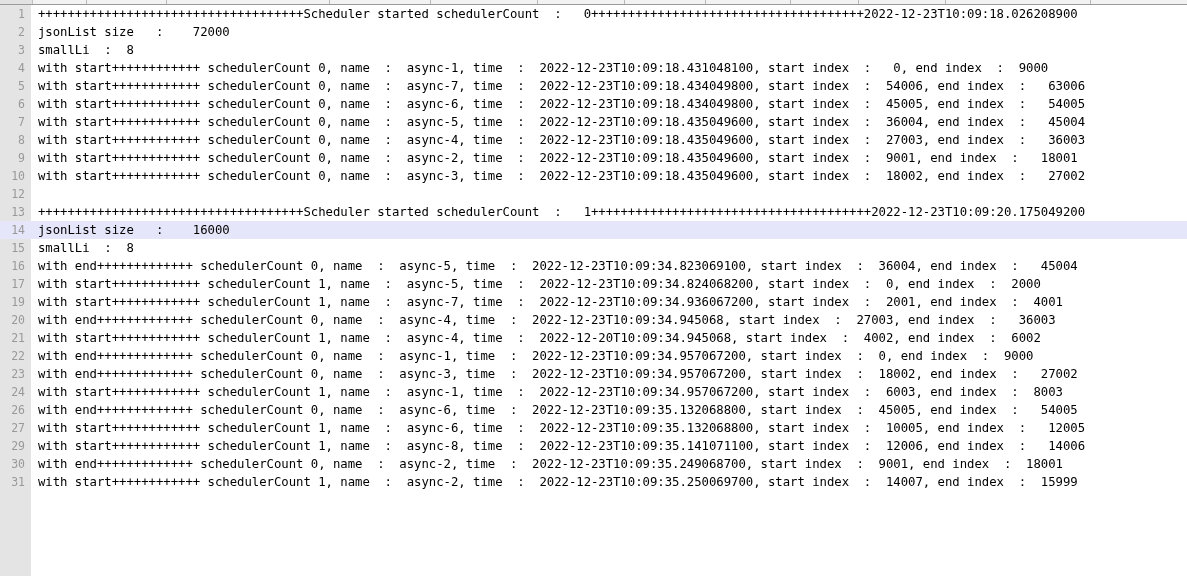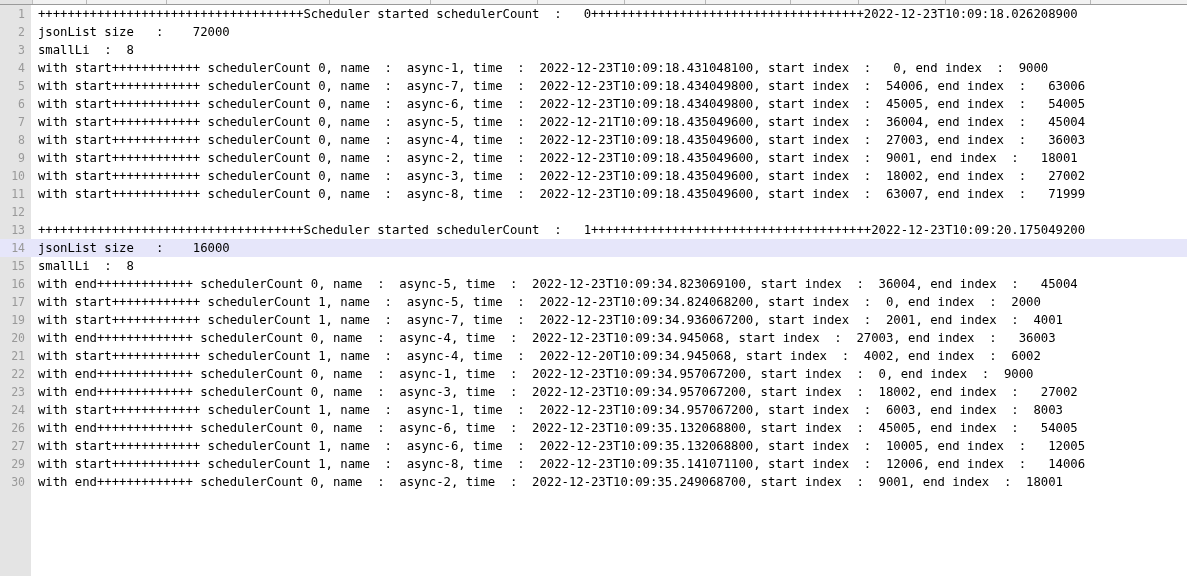--- a/index.html
+++ b/index.html
@@ -116,35 +116,35 @@
 
 <div class="editor">
   <div class="gutter"></div>
   <div class="lines" id="lines-container">
       <div class="line"><span class="lnum">1</span><span class="ltext">++++++++++++++++++++++++++++++++++++Scheduler started schedulerCount  :   0+++++++++++++++++++++++++++++++++++++2022-12-23T10:09:18.026208900</span></div>
       <div class="line"><span class="lnum">2</span><span class="ltext">jsonList size   :    72000</span></div>
       <div class="line"><span class="lnum">3</span><span class="ltext">smallLi  :  8</span></div>
       <div class="line"><span class="lnum">4</span><span class="ltext">with start++++++++++++ schedulerCount 0, name  :  async-1, time  :  2022-12-23T10:09:18.431048100, start index  :   0, end index  :  9000</span></div>
       <div class="line"><span class="lnum">5</span><span class="ltext">with start++++++++++++ schedulerCount 0, name  :  async-7, time  :  2022-12-23T10:09:18.434049800, start index  :  54006, end index  :   63006</span></div>
       <div class="line"><span class="lnum">6</span><span class="ltext">with start++++++++++++ schedulerCount 0, name  :  async-6, time  :  2022-12-23T10:09:18.434049800, start index  :  45005, end index  :   54005</span></div>
-      <div class="line"><span class="lnum">7</span><span class="ltext">with start++++++++++++ schedulerCount 0, name  :  async-5, time  :  2022-12-21T10:09:18.435049600, start index  :  36004, end index  :   45004</span></div>
+      <div class="line"><span class="lnum">7</span><span class="ltext">with start++++++++++++ schedulerCount 0, name  :  async-5, time  :  2022-12-23T10:09:18.435049600, start index  :  36004, end index  :   45004</span></div>
       <div class="line"><span class="lnum">8</span><span class="ltext">with start++++++++++++ schedulerCount 0, name  :  async-4, time  :  2022-12-23T10:09:18.435049600, start index  :  27003, end index  :   36003</span></div>
       <div class="line"><span class="lnum">9</span><span class="ltext">with start++++++++++++ schedulerCount 0, name  :  async-2, time  :  2022-12-23T10:09:18.435049600, start index  :  9001, end index  :   18001</span></div>
       <div class="line"><span class="lnum">10</span><span class="ltext">with start++++++++++++ schedulerCount 0, name  :  async-3, time  :  2022-12-23T10:09:18.435049600, start index  :  18002, end index  :   27002</span></div>
-      <div class="line"><span class="lnum">11</span><span class="ltext">with start++++++++++++ schedulerCount 0, name  :  async-8, time  :  2022-12-23T10:09:18.435049600, start index  :  63007, end index  :   71999</span></div>
       <div class="line"><span class="lnum">12</span><span class="ltext"></span></div>
       <div class="line"><span class="lnum">13</span><span class="ltext">++++++++++++++++++++++++++++++++++++Scheduler started schedulerCount  :   1++++++++++++++++++++++++++++++++++++++2022-12-23T10:09:20.175049200</span></div>
       <div class="line hl"><span class="lnum">14</span><span class="ltext">jsonList size   :    16000</span></div>
       <div class="line"><span class="lnum">15</span><span class="ltext">smallLi  :  8</span></div>
       <div class="line"><span class="lnum">16</span><span class="ltext">with end+++++++++++++ schedulerCount 0, name  :  async-5, time  :  2022-12-23T10:09:34.823069100, start index  :  36004, end index  :   45004</span></div>
       <div class="line"><span class="lnum">17</span><span class="ltext">with start++++++++++++ schedulerCount 1, name  :  async-5, time  :  2022-12-23T10:09:34.824068200, start index  :  0, end index  :  2000</span></div>
       <div class="line"><span class="lnum">19</span><span class="ltext">with start++++++++++++ schedulerCount 1, name  :  async-7, time  :  2022-12-23T10:09:34.936067200, start index  :  2001, end index  :  4001</span></div>
       <div class="line"><span class="lnum">20</span><span class="ltext">with end+++++++++++++ schedulerCount 0, name  :  async-4, time  :  2022-12-23T10:09:34.945068, start index  :  27003, end index  :   36003</span></div>
       <div class="line"><span class="lnum">21</span><span class="ltext">with start++++++++++++ schedulerCount 1, name  :  async-4, time  :  2022-12-20T10:09:34.945068, start index  :  4002, end index  :  6002</span></div>
       <div class="line"><span class="lnum">22</span><span class="ltext">with end+++++++++++++ schedulerCount 0, name  :  async-1, time  :  2022-12-23T10:09:34.957067200, start index  :  0, end index  :  9000</span></div>
       <div class="line"><span class="lnum">23</span><span class="ltext">with end+++++++++++++ schedulerCount 0, name  :  async-3, time  :  2022-12-23T10:09:34.957067200, start index  :  18002, end index  :   27002</span></div>
       <div class="line"><span class="lnum">24</span><span class="ltext">with start++++++++++++ schedulerCount 1, name  :  async-1, time  :  2022-12-23T10:09:34.957067200, start index  :  6003, end index  :  8003</span></div>
       <div class="line"><span class="lnum">26</span><span class="ltext">with end+++++++++++++ schedulerCount 0, name  :  async-6, time  :  2022-12-23T10:09:35.132068800, start index  :  45005, end index  :   54005</span></div>
       <div class="line"><span class="lnum">27</span><span class="ltext">with start++++++++++++ schedulerCount 1, name  :  async-6, time  :  2022-12-23T10:09:35.132068800, start index  :  10005, end index  :   12005</span></div>
       <div class="line"><span class="lnum">29</span><span class="ltext">with start++++++++++++ schedulerCount 1, name  :  async-8, time  :  2022-12-23T10:09:35.141071100, start index  :  12006, end index  :   14006</span></div>
       <div class="line"><span class="lnum">30</span><span class="ltext">with end+++++++++++++ schedulerCount 0, name  :  async-2, time  :  2022-12-23T10:09:35.249068700, start index  :  9001, end index  :  18001</span></div>
+      <div class="line"><span class="lnum">31</span><span class="ltext">with start++++++++++++ schedulerCount 1, name  :  async-2, time  :  2022-12-23T10:09:35.250069700, start index  :  14007, end index  :  15999</span></div>
     </div>
 </div>
 
 </body></html>

